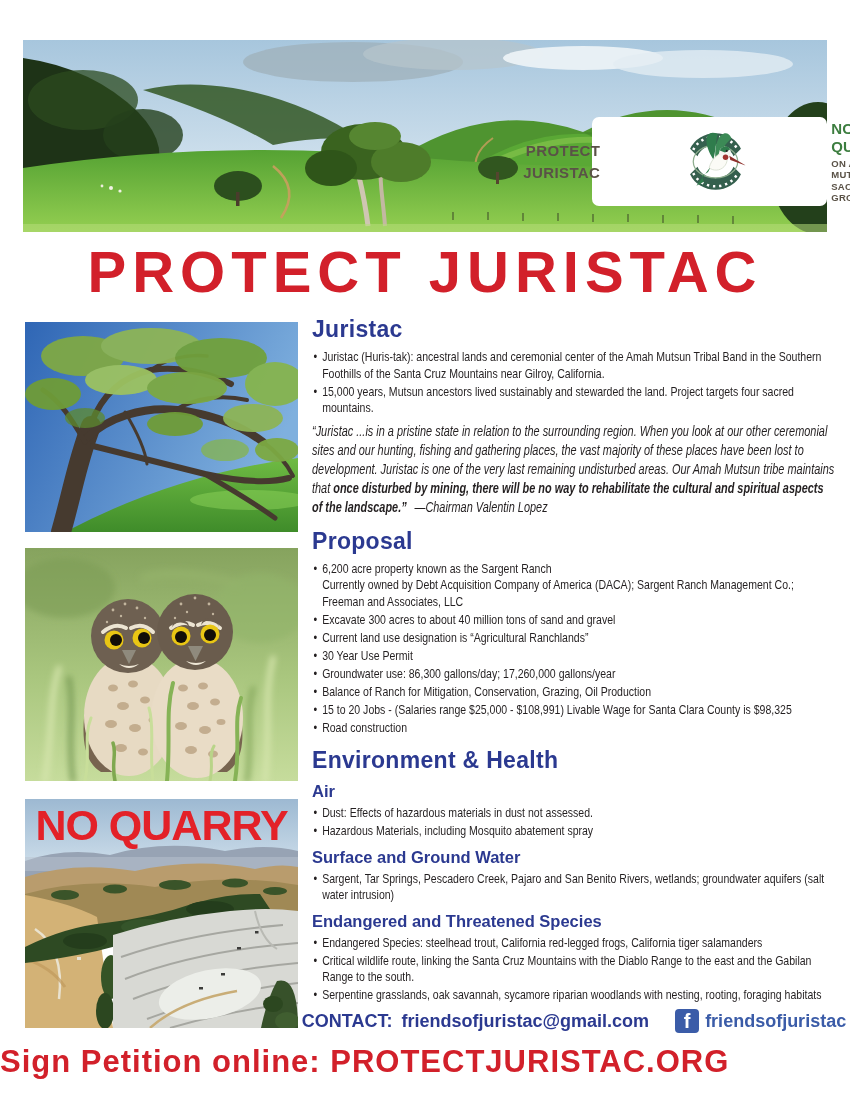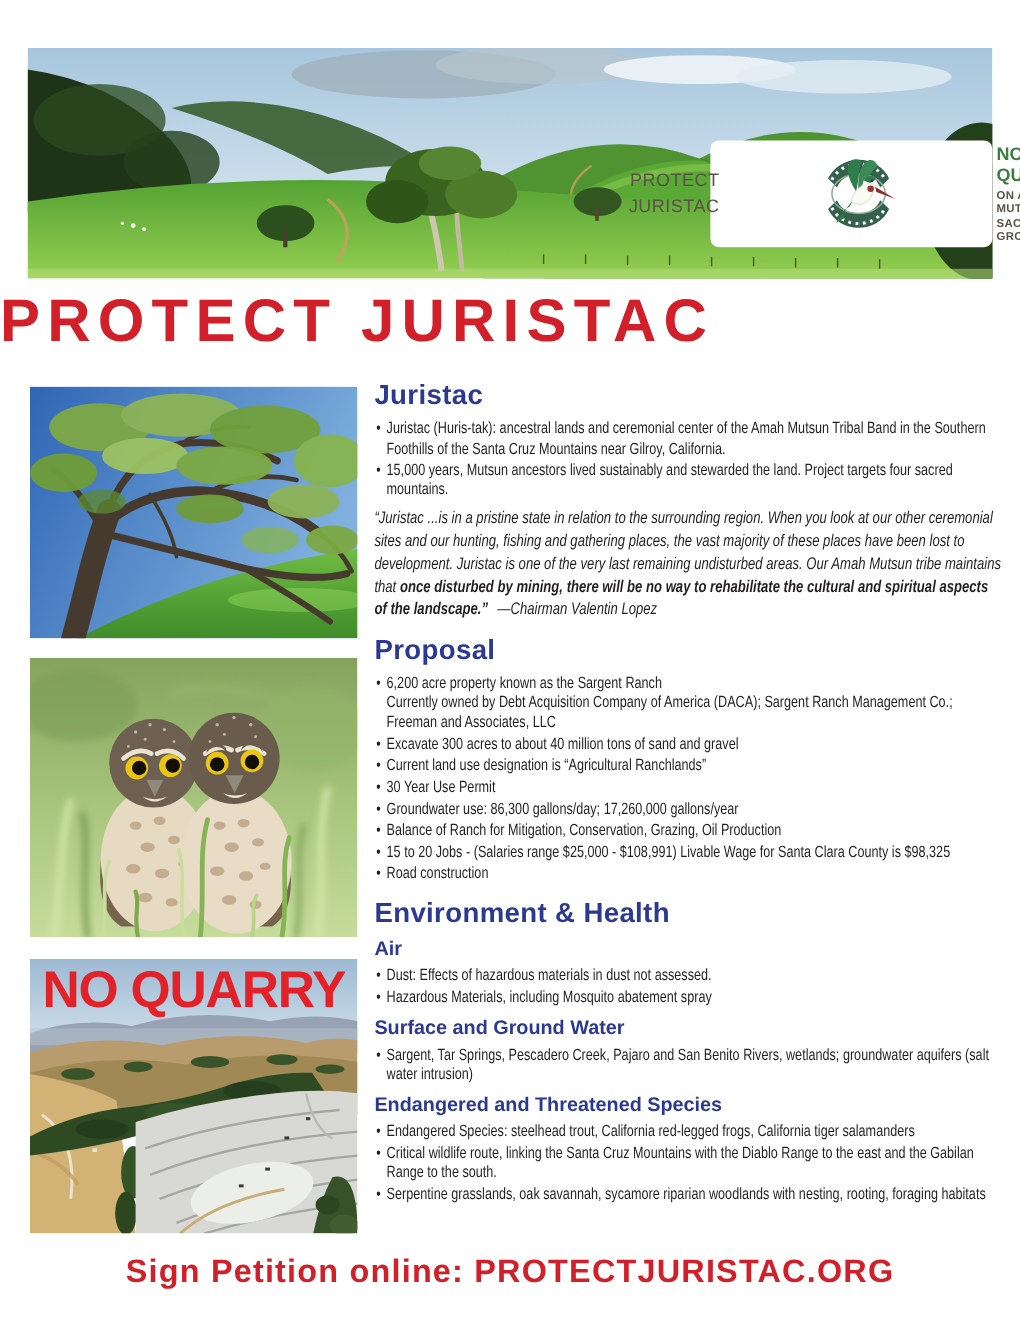--- a/index.html
+++ b/index.html
@@ -10,30 +10,30 @@
 
   
   .hero { position:absolute; left:23px; top:40px; width:804px; height:192px; }
   .hero svg { display:block; width:100%; height:100%; }
   .logo-box {
     position:absolute; top:77px; right:0; width:235px; height:89px;
     background:#ffffff; border-radius:7px;
     display:flex; align-items:center; justify-content:center;
     gap:4px; padding:0 6px; box-sizing:border-box;
   }
-  .logo-left { text-align:right; color:#5a5247; font-weight:normal; font-size:15px; line-height:1.45; letter-spacing:0.4px; }
+  .logo-left { text-align:right; color:#5a5247; font-weight:bold; font-size:15px; line-height:1.45; letter-spacing:0.4px; }
   .logo-bird { width:62px; height:72px; flex:0 0 auto; }
   .logo-right { text-align:left; line-height:1.2; }
   .logo-right .lr1 { color:#3c7d3f; font-weight:bold; font-size:15px; margin-bottom:2px; }
   .logo-right .lr2 { color:#5a5247; font-weight:bold; font-size:9.5px; letter-spacing:0.2px; }
 
   
   .main-title {
-    position:absolute; top:238px; left:0; width:100%; 
-    color:#d2202a; font-weight:bold; font-size:50px; letter-spacing:6px; white-space:nowrap;
+    position:absolute; top:238px; left:0; width:100%; text-align:center;
+    color:#d2202a; font-weight:bold; font-size:58px; letter-spacing:6px; white-space:nowrap;
   }
   .sub-title {
     position:absolute; top:284px; left:0; width:100%; text-align:center;
     color:#2b479e; font-weight:bold; font-size:26px; letter-spacing:1.5px; white-space:nowrap;
   }
 
   
   .photo { position:absolute; left:25px; width:273px; overflow:hidden; }
   .photo svg { display:block; width:100%; height:100%; }
   .img-oak   { top:322px; height:210px; }
@@ -75,22 +75,22 @@
     display:flex; align-items:center; justify-content:center; gap:26px;
   }
   .contact { color:#2b3990; font-weight:bold; font-size:18px; display:flex; gap:9px; white-space:nowrap; }
   .fb { display:flex; align-items:center; gap:6px; color:#3b5ca8; font-weight:bold; font-size:18px; white-space:nowrap; }
   .fb-icon {
     width:24px; height:24px; background:#3b5ca8; border-radius:4px; color:#ffffff;
     font-weight:bold; font-size:20px; line-height:24px;
     display:flex; align-items:flex-end; justify-content:center; overflow:hidden;
   }
   .petition {
-    position:absolute; top:1044px; left:0; width:100%; text-align:center;
-    color:#d2202a; font-weight:bold; font-size:27px; letter-spacing:1px; white-space:nowrap;
+    position:absolute; top:1044px; left:0; width:100%; 
+    color:#d2202a; font-weight:bold; font-size:31px; letter-spacing:1px; white-space:nowrap;
   }
 </style>
 </head>
 <body>
 
 <div class="page">
 
   <div class="hero">
     <svg viewBox="0 0 804 192" preserveAspectRatio="none">
       <defs>
@@ -432,16 +432,26 @@
     </ul>
 
     <h3>Endangered and Threatened Species</h3>
     <ul>
       <li>Endangered Species: steelhead trout, California red-legged frogs, California tiger salamanders</li>
       <li>Critical wildlife route, linking the Santa Cruz Mountains with the Diablo Range to the east and the Gabilan Range to the south.</li>
       <li>Serpentine grasslands, oak savannah, sycamore riparian woodlands with nesting, rooting, foraging habitats</li>
     </ul>
   </div>
 
+  <div class="contact-row">
+    <div class="contact">
+      <span>CONTACT:</span>
+      <span>friendsofjuristac@gmail.com</span>
+    </div>
+    <div class="fb">
+      <span class="fb-icon">f</span>
+      <span>friendsofjuristac</span>
+    </div>
+  </div>
 
   <div class="petition">Sign Petition online: PROTECTJURISTAC.ORG</div>
 
 </div>
 
 </body></html>

